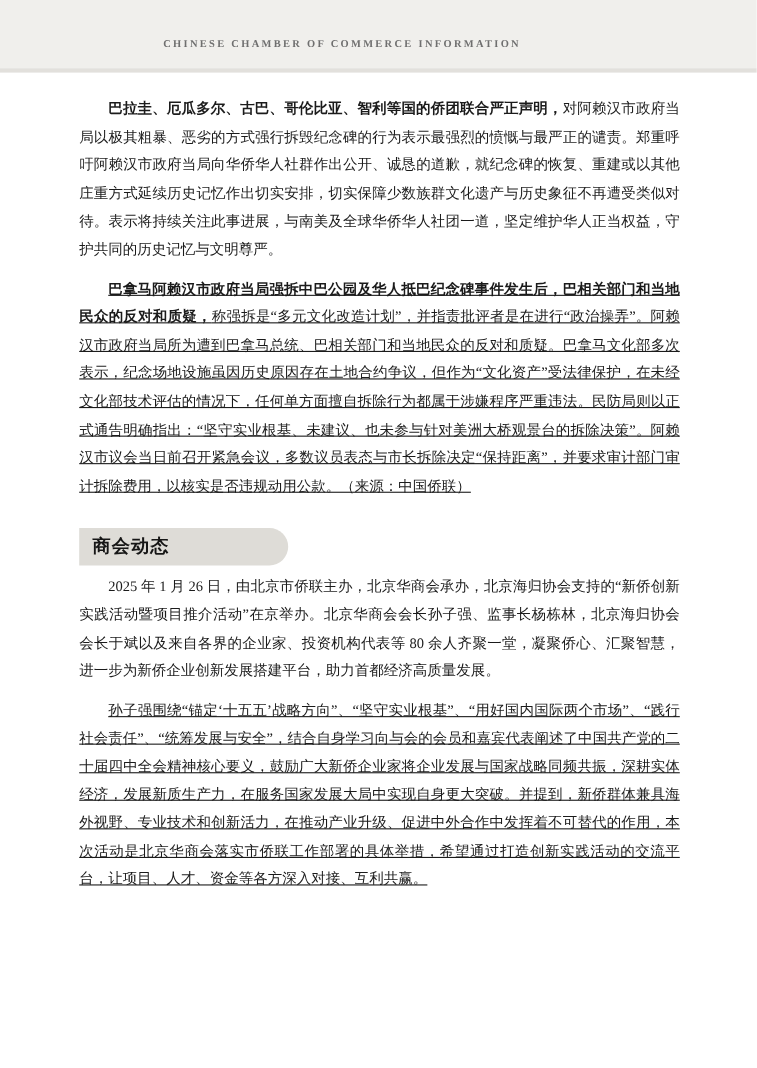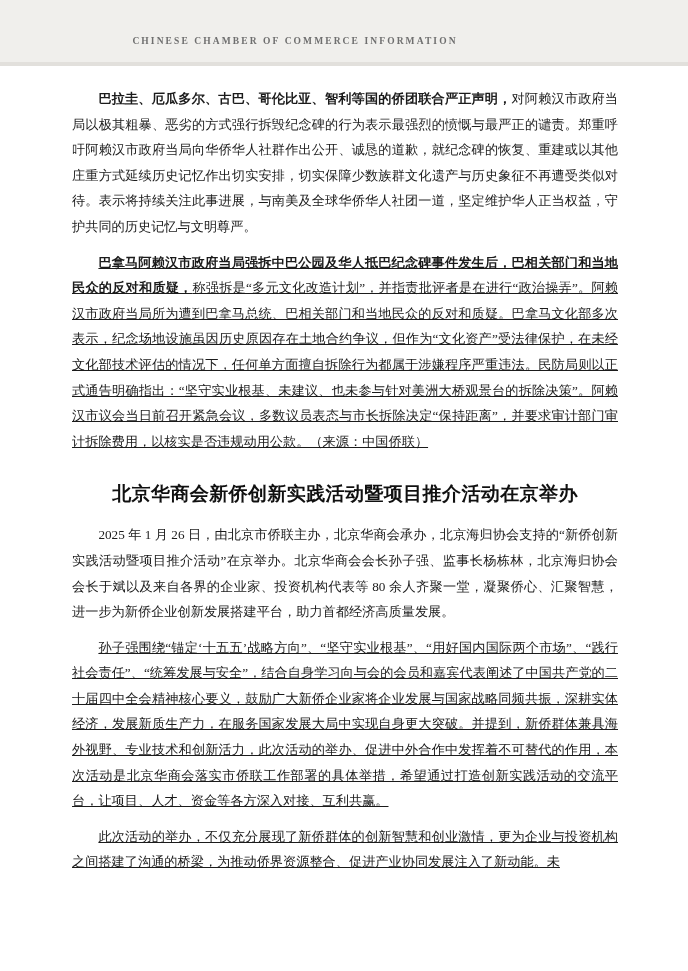--- a/index.html
+++ b/index.html
@@ -36,21 +36,21 @@
     position: absolute;
     top: 62px;
     left: 0;
     width: 688px;
     height: 4px;
     background: #e2e0dc;
   }
   .header-title {
     position: absolute;
     top: 36px;
-    left: 0;
+    left: 16px;
     width: 548px;
     text-align: center;
     font-family: "Liberation Serif", "DejaVu Serif", serif;
     font-size: 9.5px;
     letter-spacing: 2.1px;
     color: #6f6f6f;
     font-weight: bold;
     padding-left: 21px;
   }
 
@@ -138,24 +138,26 @@
   <div class="header-rule"></div>
   <div class="header-title">CHINESE CHAMBER OF COMMERCE INFORMATION</div>
 
   <div class="content">
 
 
     <p class="body indent"><span class="b">巴拉圭、厄瓜多尔、古巴、哥伦比亚、智利等国的侨团联合严正声明，</span><span>对阿赖汉市政府当局以极其粗暴、恶劣的方式强行拆毁纪念碑的行为表示最强烈的愤慨与最严正的谴责。郑重呼吁阿赖汉市政府当局向华侨华人社群作出公开、诚恳的道歉，就纪念碑的恢复、重建或以其他庄重方式延续历史记忆作出切实安排，切实保障少数族群文化遗产与历史象征不再遭受类似对待。表示将持续关注此事进展，与南美及全球华侨华人社团一道，坚定维护华人正当权益，守护共同的历史记忆与文明尊严。</span></p>
 
     <p class="body indent"><span class="b">巴拿马阿赖汉市政府当局强拆中巴公园及华人抵巴纪念碑事件发生后，巴相关部门和当地民众的反对和质疑，</span><span>称强拆是“多元文化改造计划”，并指责批评者是在进行“政治操弄”。阿赖汉市政府当局所为遭到巴拿马总统、巴相关部门和当地民众的反对和质疑。巴拿马文化部多次表示，纪念场地设施虽因历史原因存在土地合约争议，但作为“文化资产”受法律保护，在未经文化部技术评估的情况下，任何单方面擅自拆除行为都属于涉嫌程序严重违法。民防局则以正式通告明确指出：“坚守实业根基、未建议、也未参与针对美洲大桥观景台的拆除决策”。阿赖汉市议会当日前召开紧急会议，多数议员表态与市长拆除决定“保持距离”，并要求审计部门审计拆除费用，以核实是否违规动用公款。（来源：中国侨联）</span></p>
 
+    <div class="section-bar">
+      <div class="bar-bg"></div>
+      <div class="bar-text">商会动态</div>
+    </div>
 
-    <h1 class="article-title">北京华商会新侨创新实践活动暨项目推介活动在京举办</h1>
 
     <p class="body indent">2025 年 1 月 26 日，由北京市侨联主办，北京华商会承办，北京海归协会支持的“新侨创新实践活动暨项目推介活动”在京举办。北京华商会会长孙子强、监事长杨栋林，北京海归协会会长于斌以及来自各界的企业家、投资机构代表等 80 余人齐聚一堂，凝聚侨心、汇聚智慧，进一步为新侨企业创新发展搭建平台，助力首都经济高质量发展。</p>
-    <p class="body indent">孙子强围绕“锚定‘十五五’战略方向”、“坚守实业根基”、“用好国内国际两个市场”、“践行社会责任”、“统筹发展与安全”，结合自身学习向与会的会员和嘉宾代表阐述了中国共产党的二十届四中全会精神核心要义，鼓励广大新侨企业家将企业发展与国家战略同频共振，深耕实体经济，发展新质生产力，在服务国家发展大局中实现自身更大突破。并提到，新侨群体兼具海外视野、专业技术和创新活力，此次活动的举办、促进中外合作中发挥着不可替代的作用，本次活动是北京华商会落实市侨联工作部署的具体举措，希望通过打造创新实践活动的交流平台，让项目、人才、资金等各方深入对接、互利共赢。</p>
-    <p class="body indent">此次活动的举办，不仅充分展现了新侨群体的创新智慧和创业激情，更为企业与投资机构之间搭建了沟通的桥梁，为推动侨界资源整合、促进产业协同发展注入了新动能。未</p>
+    <p class="body indent">孙子强围绕“锚定‘十五五’战略方向”、“坚守实业根基”、“用好国内国际两个市场”、“践行社会责任”、“统筹发展与安全”，结合自身学习向与会的会员和嘉宾代表阐述了中国共产党的二十届四中全会精神核心要义，鼓励广大新侨企业家将企业发展与国家战略同频共振，深耕实体经济，发展新质生产力，在服务国家发展大局中实现自身更大突破。并提到，新侨群体兼具海外视野、专业技术和创新活力，在推动产业升级、促进中外合作中发挥着不可替代的作用，本次活动是北京华商会落实市侨联工作部署的具体举措，希望通过打造创新实践活动的交流平台，让项目、人才、资金等各方深入对接、互利共赢。</p>
 
   </div>
 
   <div class="page-number">05</div>
 
 </div>
 
 </body></html>

